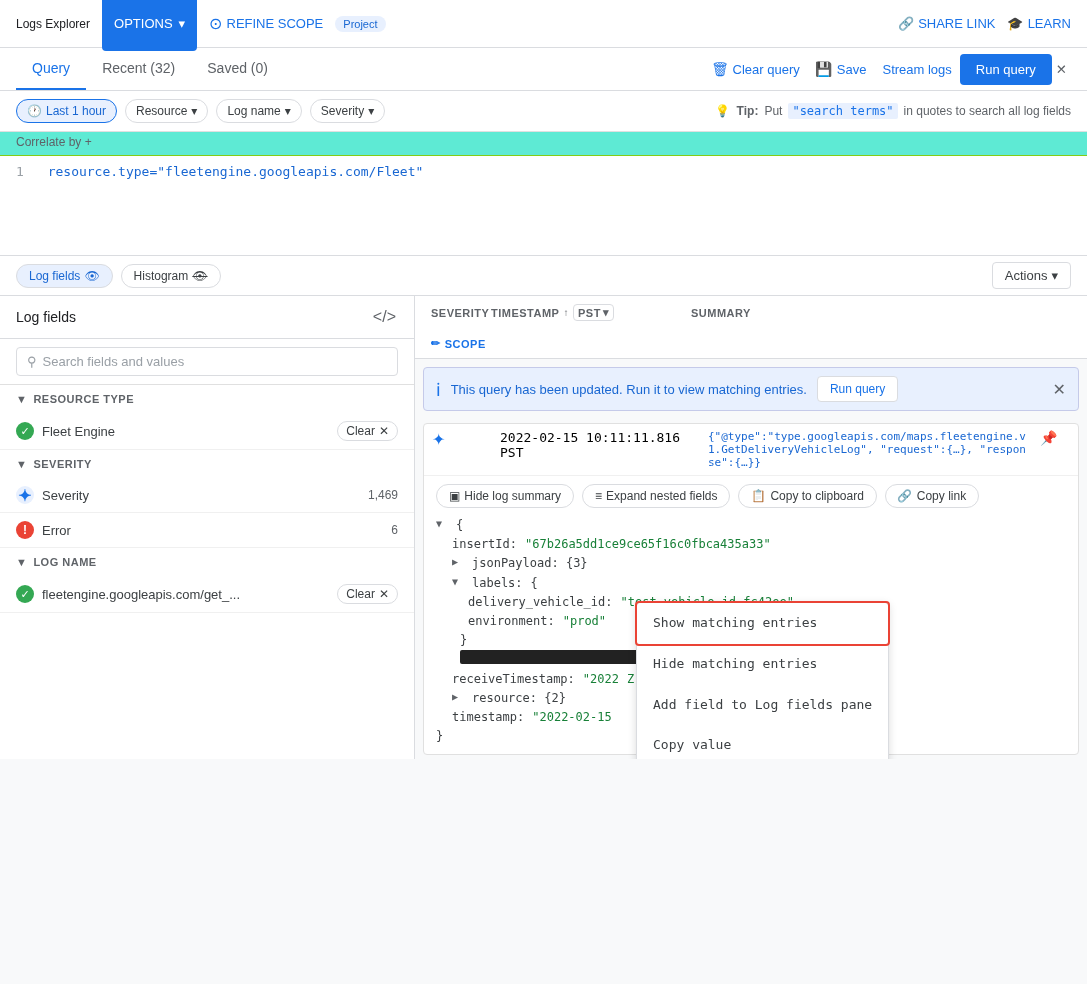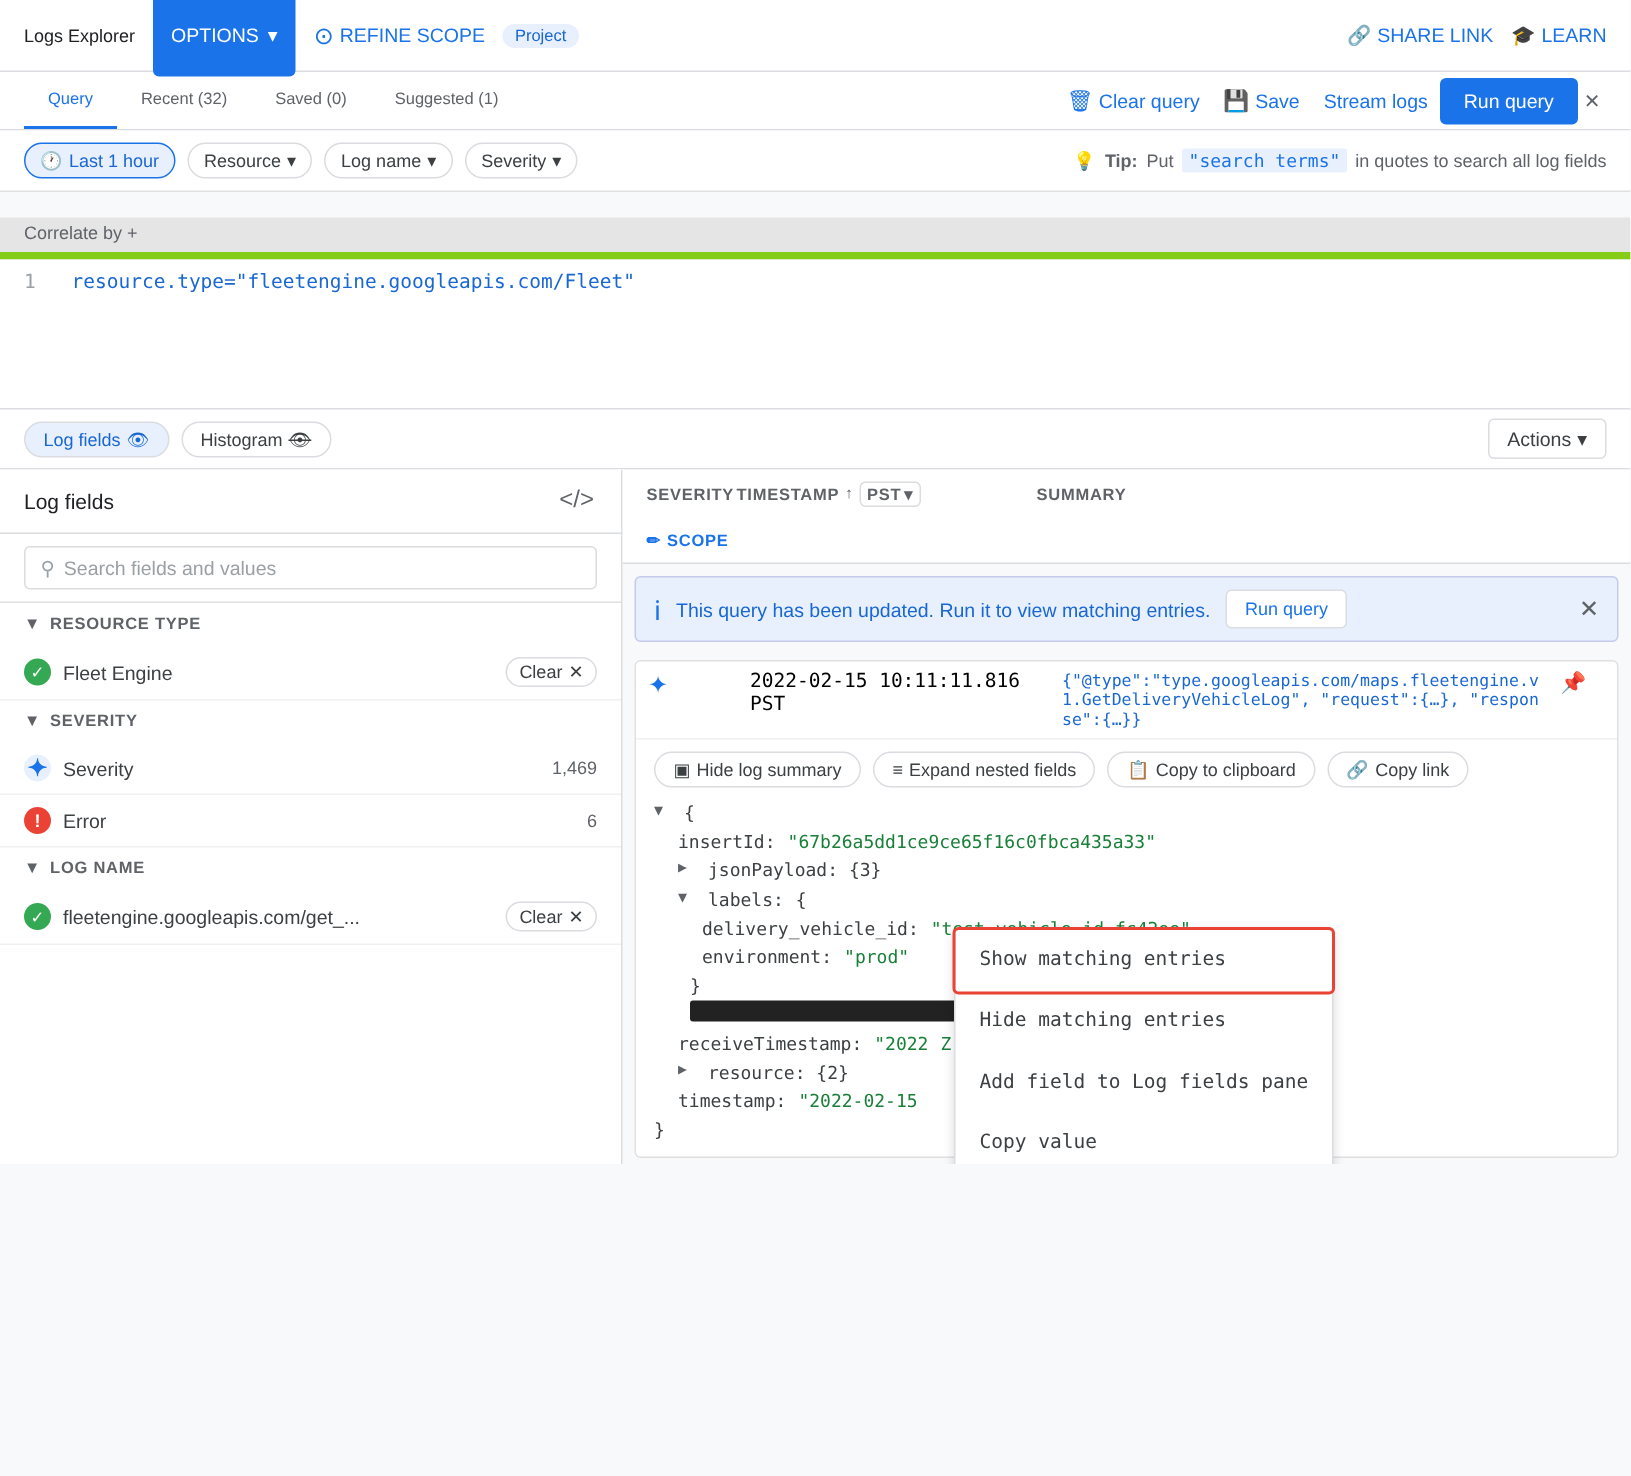--- a/index.html
+++ b/index.html
@@ -9,21 +9,21 @@
     .topbar { display: flex; align-items: center; padding: 0 16px; height: 48px; background: #fff; border-bottom: 1px solid #dadce0; gap: 12px; }
     .btn-options { background: #1a73e8; color: #fff; border: none; border-radius: 4px; padding: 20px 12px; font-size: 13px; cursor: pointer; display: flex; align-items: center; gap: 6px; }
     .btn-refine { background: none; border: none; color: #1a73e8; font-size: 13px; font-weight: 500; cursor: pointer; display: flex; align-items: center; gap: 4px; }
     .badge-project { background: #e8f0fe; color: #1967d2; border-radius: 12px; padding: 2px 8px; font-size: 11px; font-weight: 500; }
     .topbar-spacer { flex: 1; }
     .btn-share { background: none; border: none; color: #1a73e8; font-size: 13px; cursor: pointer; display: flex; align-items: center; gap: 4px; }
     .btn-learn { background: none; border: none; color: #1a73e8; font-size: 13px; cursor: pointer; display: flex; align-items: center; gap: 4px; }
 
     
     .query-tabs { background: #fff; border-bottom: 1px solid #dadce0; padding: 0 16px; display: flex; align-items: center; gap: 0; }
-    .tab { padding: 12px 16px; font-size: 11px; color: #5f6368; cursor: pointer; border-bottom: 2px solid transparent; }
+    .tab { padding: 12px 16px; font-size: 14px; color: #5f6368; cursor: pointer; border-bottom: 2px solid transparent; }
     .tab.active { color: #1a73e8; border-bottom: 2px solid #1a73e8; font-weight: 500; }
     .tab-spacer { flex: 1; }
     .btn-clear-query { color: #1a73e8; background: none; border: none; font-size: 13px; cursor: pointer; padding: 6px 8px; }
     .btn-save { color: #1a73e8; background: none; border: none; font-size: 13px; cursor: pointer; padding: 6px 8px; }
     .btn-stream { color: #1a73e8; background: none; border: none; font-size: 13px; cursor: pointer; padding: 6px 8px; }
     .btn-run { background: #1a73e8; color: #fff; border: none; border-radius: 4px; padding: 8px 16px; font-size: 13px; cursor: pointer; font-weight: 500; }
     .btn-collapse { background: none; border: none; cursor: pointer; color: #5f6368; padding: 4px; }
 
     
     .filter-row { background: #fff; padding: 8px 16px; display: flex; align-items: center; gap: 8px; border-bottom: 1px solid #e0e0e0; }
@@ -134,21 +134,20 @@
   <button class="btn-learn">
     <span>🎓</span>
     <span>LEARN</span>
   </button>
 </div>
 
 <div class="query-tabs">
   <div class="tab active">Query</div>
   <div class="tab">Recent (32)</div>
   <div class="tab">Saved (0)</div>
-  <div class="tab">Suggested (1)</div>
   <div class="tab-spacer"></div>
   <button class="btn-clear-query">
     <span style="font-size:14px;">🗑</span>
     <span>Clear query</span>
   </button>
   <button class="btn-save">
     <span style="font-size:14px;">💾</span>
     <span>Save</span>
   </button>
   <button class="btn-stream">Stream logs</button>
@@ -175,21 +174,21 @@
   </div>
   <div class="tip-area">
     <span>💡</span>
     <span style="font-weight:600;">Tip:</span>
     <span>Put</span>
     <span class="tip-highlight">"search terms"</span>
     <span>in quotes to search all log fields</span>
   </div>
 </div>
 
-<div class="correlate-row" style="background:#e5e5e5; border-bottom:5px solid #84cc16; padding: 2px 16px 6px; margin-top: 17px;">
+<div class="correlate-row" style="background:#5eead4; border-bottom:1px solid #84cc16; padding: 2px 16px 6px;">
   <button class="correlate-btn">
     <span>Correlate by</span>
     <span>+</span>
   </button>
 </div>
 
 <div class="query-editor">
   <span class="line-number">1</span>
   <span class="query-text-blue">resource.type="fleetengine.googleapis.com/Fleet"</span>
 </div>

